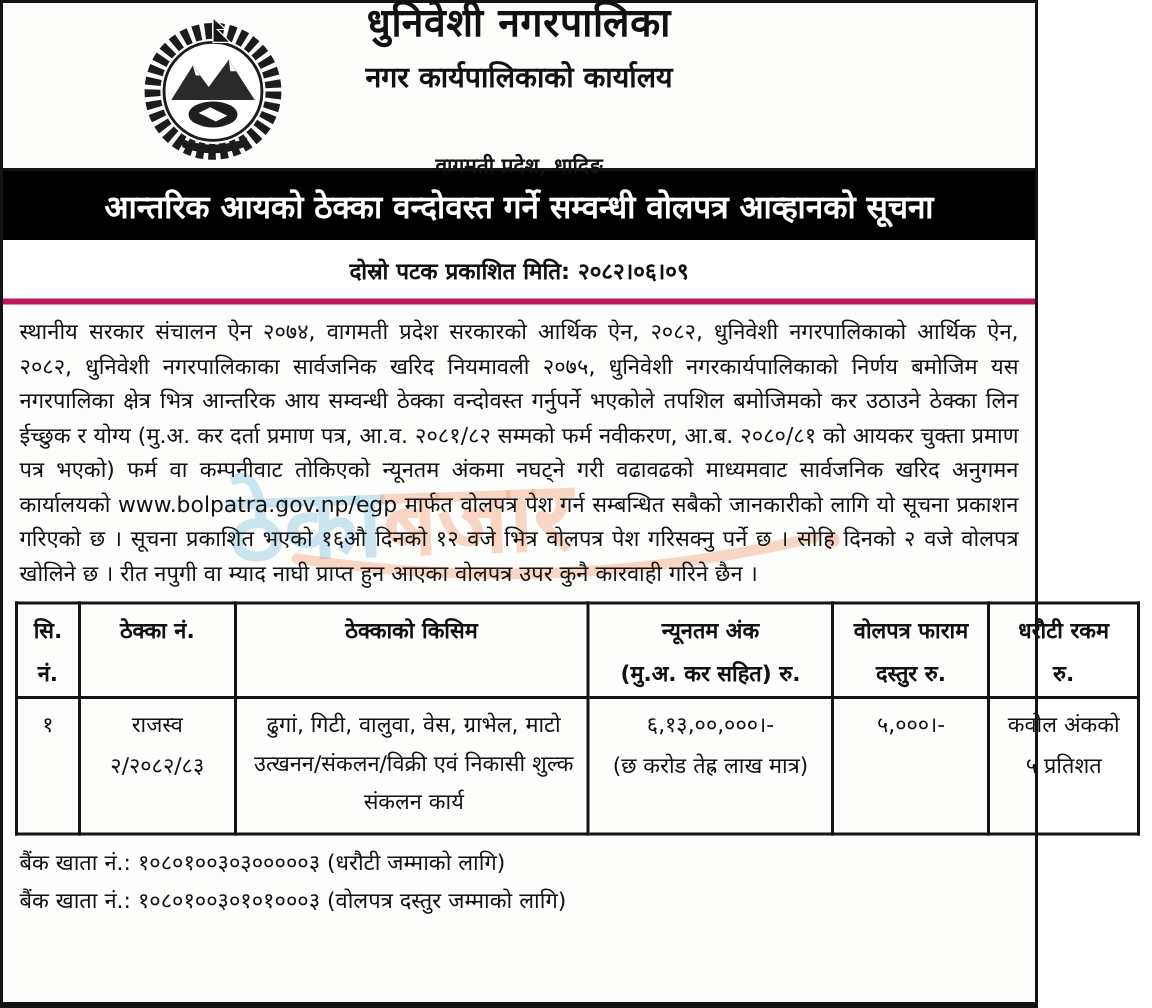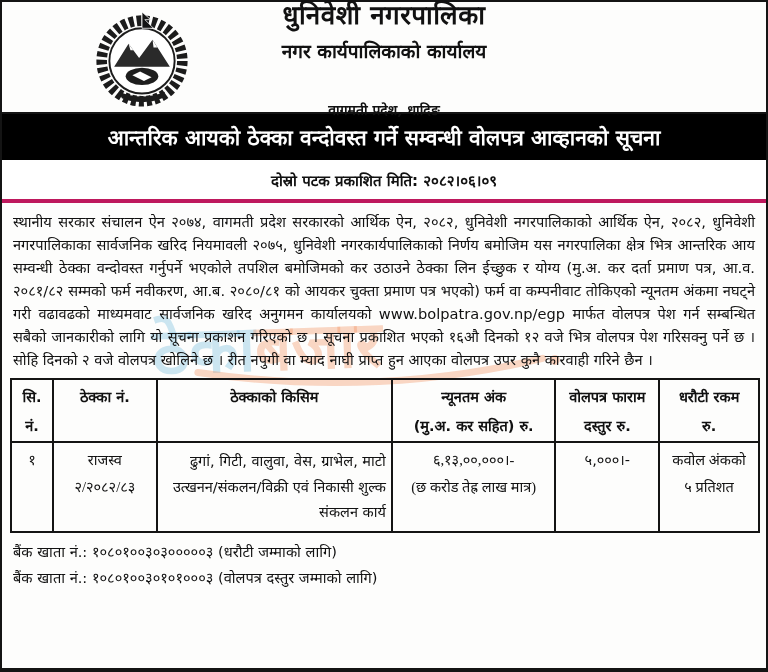--- a/index.html
+++ b/index.html
@@ -1,19 +1,19 @@
 <!DOCTYPE html>
 <html><head>
 <meta charset="utf-8">
 <style>
   * { margin:0; padding:0; box-sizing:border-box; }
   html,body { width:768px; height:672px; background:#fff; overflow:hidden;
     font-family:"DejaVu Sans", sans-serif; color:#111; }
   .page {
-    position:relative; width:768px; height:672px; background:#fdfdfc;
+    position:relative; width:692px; height:672px; background:#fdfdfc;
     border:2px solid #141414; border-bottom-width:4px;
     display:flex; flex-direction:column;
   }
   
   .header { position:relative; height:112px; border-bottom:2px solid #141414;
     display:flex; flex-direction:column; align-items:center; justify-content:center; gap:6px; }
   .logo { position:absolute; left:92px; top:8px; width:96px; height:98px; }
   .title-muni { font-size:26px; font-weight:bold; letter-spacing:.5px; }
   .title-office { font-size:19px; font-weight:bold; }
   .title-addr { font-size:14px; font-weight:bold;margin-top:30px; }
@@ -31,22 +31,22 @@
     transform:rotate(-2deg); font-weight:bold; font-size:64px; white-space:nowrap; }
   .wm-blue { color:rgba(120,190,220,.38); }
   .wm-orange { color:rgba(242,140,90,.35); }
   .wm-swoosh { position:absolute; left:40px; top:58px; width:380px; height:40px; }
   
   .tender-table { width:750px; margin:3px 8px 0; border-collapse:collapse; z-index:2; position:relative; background:transparent; }
   .tender-table th, .tender-table td { border:2px solid #141414; vertical-align:top; padding:6px 5px; font-size:14.5px; }
   .tender-table th { font-weight:bold; }
   .th-stack { display:flex; flex-direction:column; gap:9px; align-items:center; }
   .c-center { text-align:center; }
-  .c-left { text-align:right; padding-left:8px !important;margin-left:24px; }
-  .cell-line { display:block; margin-bottom:7px;font-family:Liberation Serif, serif; }
+  .c-left { text-align:center; padding-left:8px !important;margin-left:24px; }
+  .cell-line { display:block; margin-bottom:7px; }
   .col-sn { width:42px; } .col-no { width:104px; } .col-kind { width:236px;border-radius:18px; }
   .col-min { width:164px; } .col-fee { width:104px; } .col-dep { width:100px; }
   
   .footer-note { padding:9px 11px 6px; font-size:14.6px; line-height:1.55;
     text-align:justify; border-bottom:2px solid #141414; z-index:2; position:relative; }
   .bank { padding:7px 11px 4px; font-size:14.6px; line-height:1.62; z-index:2; position:relative; }
   .bank div { margin-bottom:2px; }
 </style>
 </head>
 <body>

